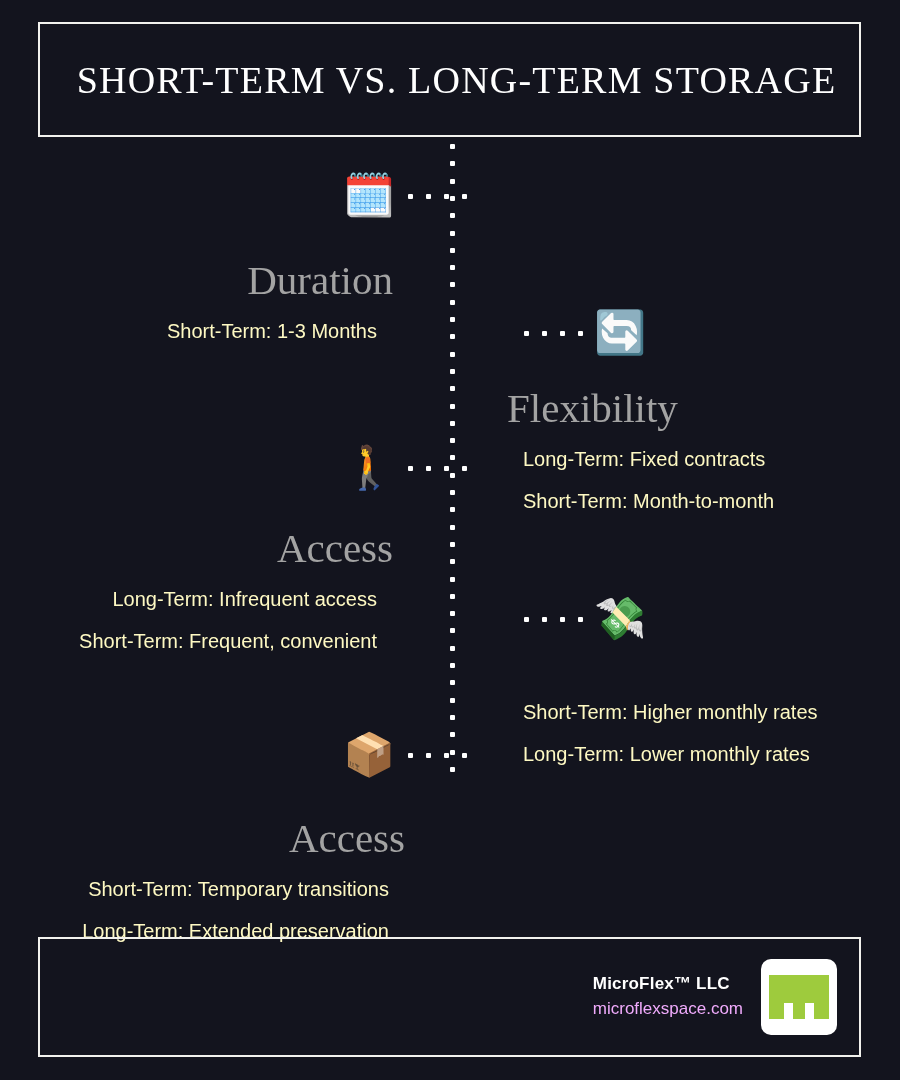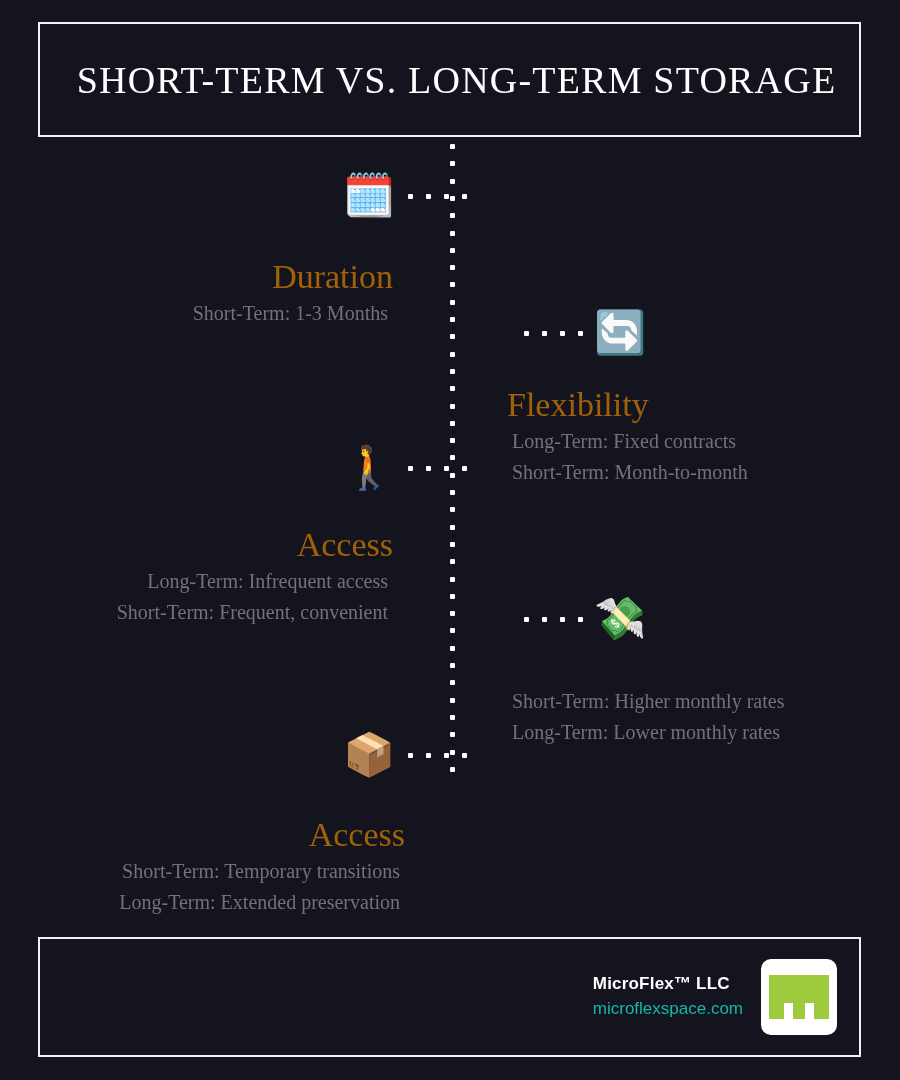--- a/index.html
+++ b/index.html
@@ -101,32 +101,32 @@
   
   .text-block {
     position: absolute;
     width: 420px;
   }
   .text-block.align-right { text-align: right; }
   .text-block.align-left  { text-align: left;  }
 
   .sec-title {
     font-family: "Liberation Serif", "DejaVu Serif", serif;
-    font-size: 34px;
+    font-size: 41px;
     font-weight: 400;
-    color: #a16207;
+    color: #a3a3a3;
     margin: 0 0 6px 0;
     line-height: 1.1;
   }
   .sec-line {
-    font-family: Liberation Serif, serif;
+    font-family: Liberation Sans, sans-serif;
     font-size: 20px;
-    color: #737373;
+    color: #fef9c3;
     line-height: 1.28;
-    margin: 5px;
+    margin: 16px;
     white-space: nowrap;
   }
 
   
   .footer-box {
     position: absolute;
     left: 38px;
     top: 937px;
     width: 823px;
     height: 120px;
@@ -146,21 +146,21 @@
   .brand-name {
     font-size: 17px;
     font-weight: bold;
     color: #ffffff;
     line-height: 1.45;
     letter-spacing: .2px;
   }
   .brand-site {
     font-size: 17px;
     font-weight: 400;
-    color: #14b8a6;
+    color: #f0abfc;
     line-height: 1.45;
   }
   .logo-badge {
     width: 76px;
     height: 76px;
     background: #ffffff;
     border-radius: 10px;
     display: flex;
     align-items: center;
     justify-content: center;

